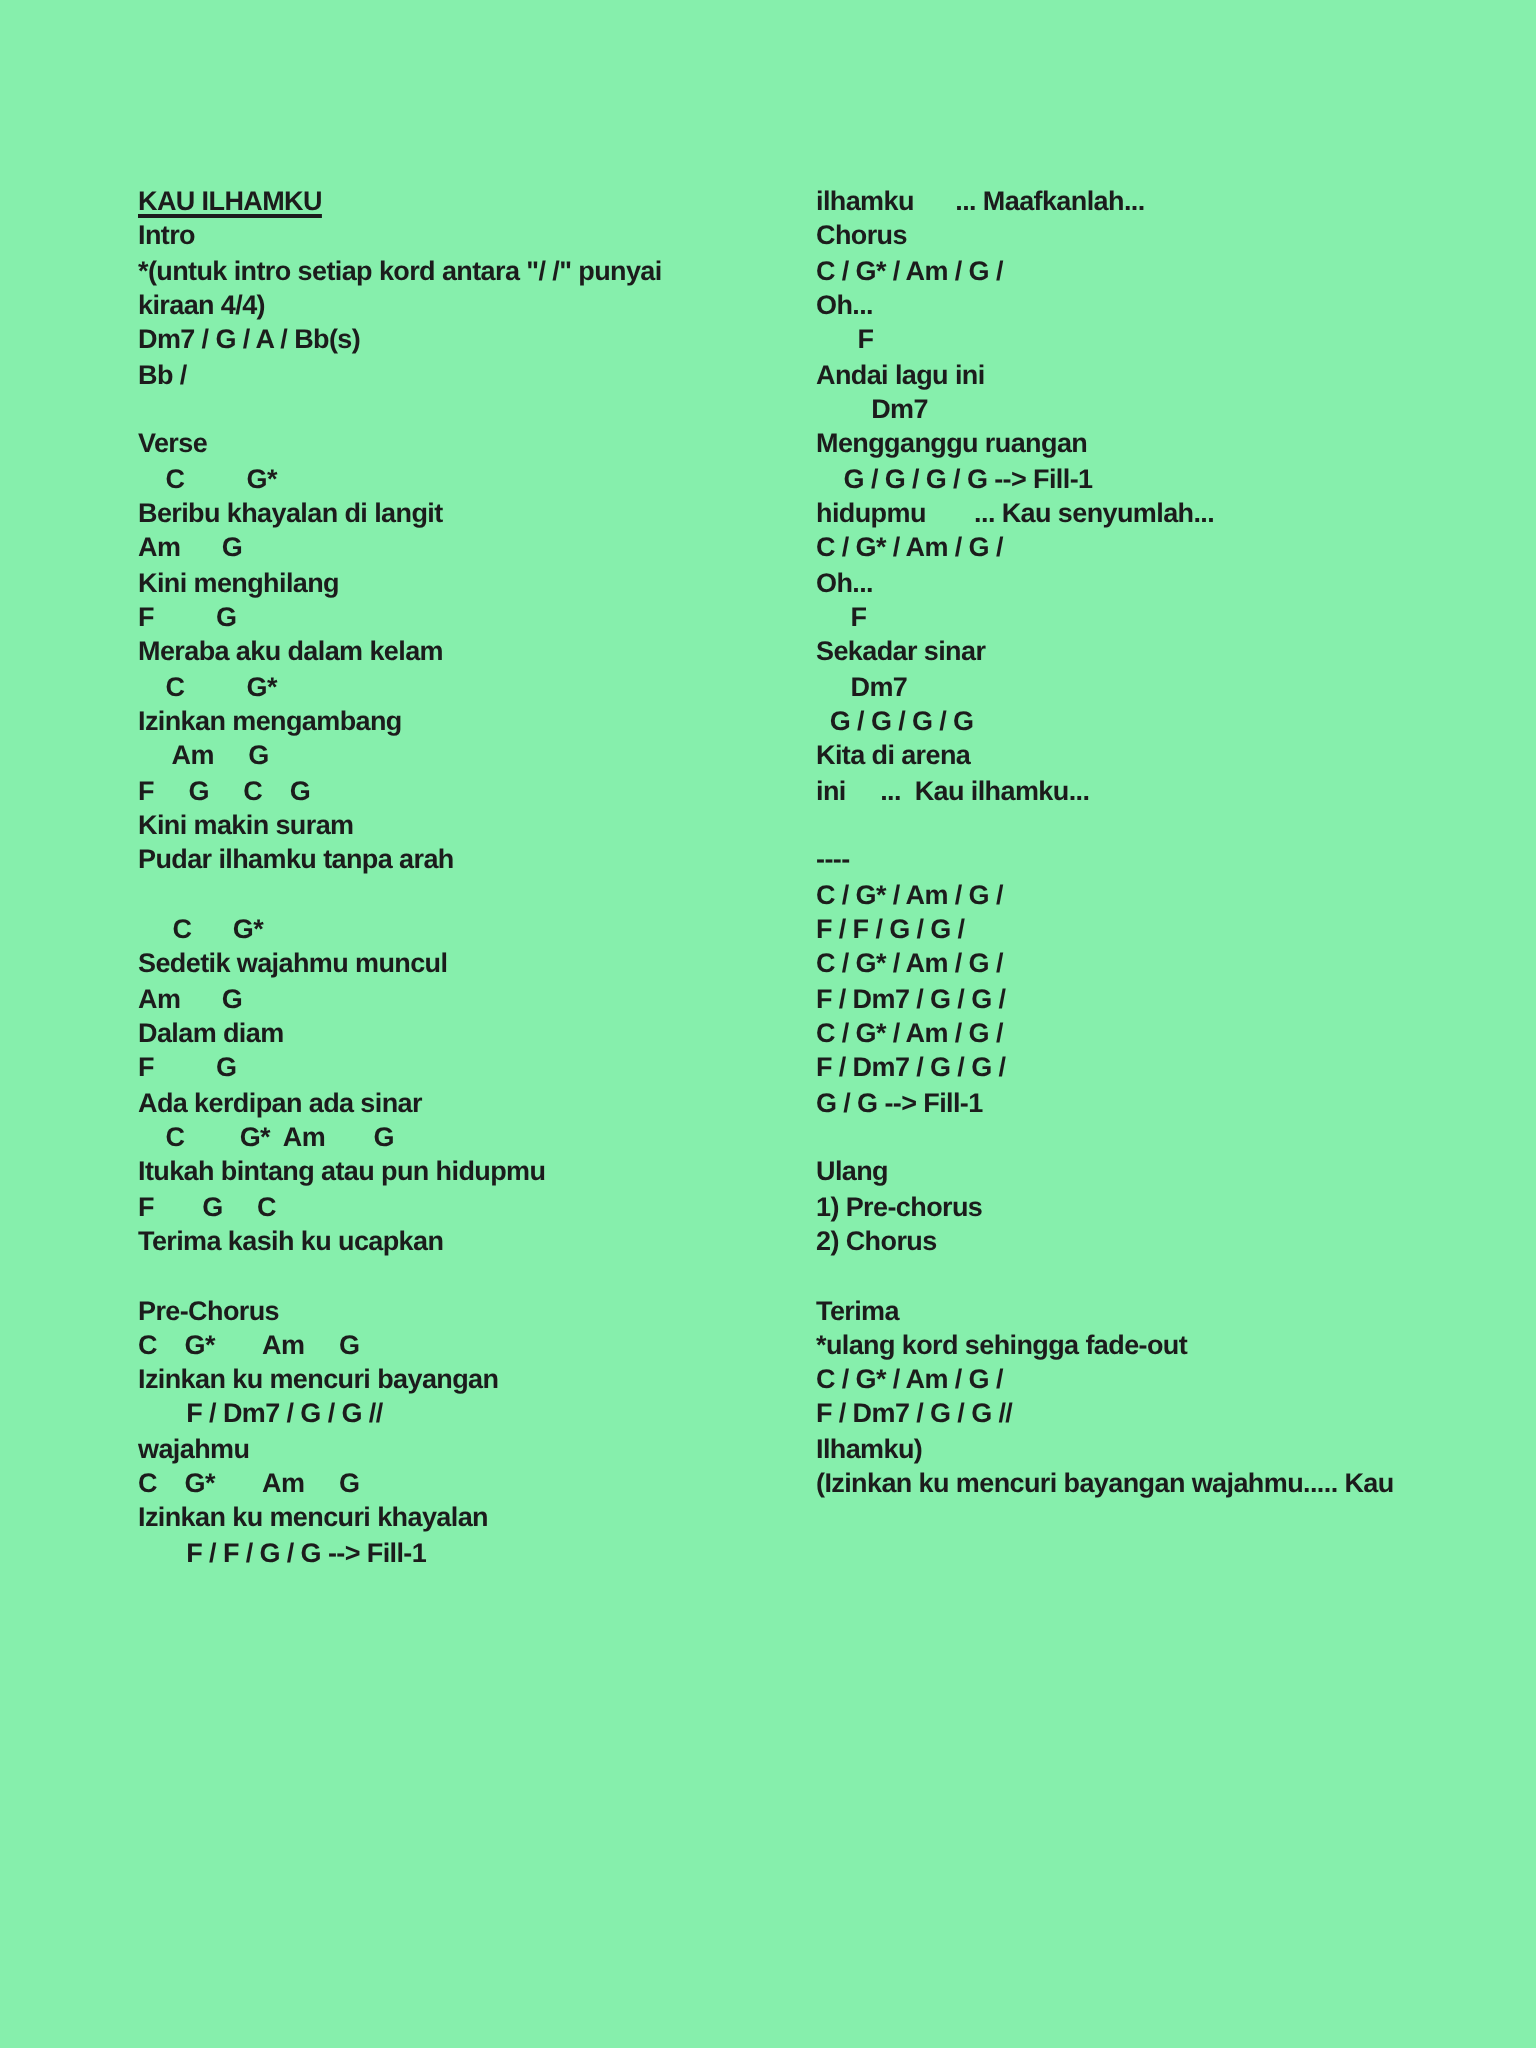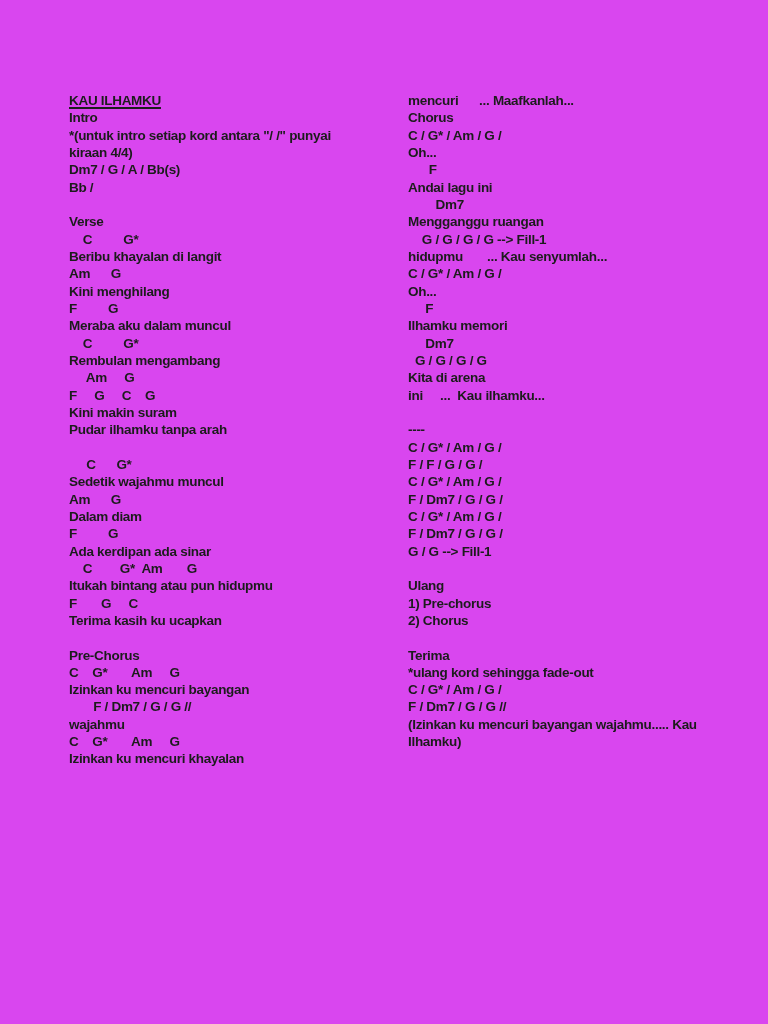--- a/index.html
+++ b/index.html
@@ -4,21 +4,21 @@
 <style>
   html, body {
     margin: 0;
     padding: 0;
     background: #ffffff;
   }
   .page {
     position: relative;
     width: 768px;
     height: 1024px;
-    background: #d946ef;
+    background: #86efac;
     overflow: hidden;
     font-family: "Liberation Sans", sans-serif;
     font-weight: 600;
     font-size: 13.5px;
     color: #1c1c1c;
     letter-spacing: -0.3px;
   }
   .col {
     position: absolute;
     top: 92px;
@@ -48,23 +48,23 @@
       <div class="line">kiraan 4/4)</div>
       <div class="line">Dm7 / G / A / Bb(s)</div>
       <div class="line">Bb /</div>
       <div class="line"></div>
       <div class="line">Verse</div>
       <div class="line">    C         G*</div>
       <div class="line">Beribu khayalan di langit</div>
       <div class="line">Am      G</div>
       <div class="line">Kini menghilang</div>
       <div class="line">F         G</div>
-      <div class="line">Meraba aku dalam muncul</div>
+      <div class="line">Meraba aku dalam kelam</div>
       <div class="line">    C         G*</div>
-      <div class="line">Rembulan mengambang</div>
+      <div class="line">Izinkan mengambang</div>
       <div class="line">     Am     G</div>
       <div class="line">F     G     C    G</div>
       <div class="line">Kini makin suram</div>
       <div class="line">Pudar ilhamku tanpa arah</div>
       <div class="line"></div>
       <div class="line">     C      G*</div>
       <div class="line">Sedetik wajahmu muncul</div>
       <div class="line">Am      G</div>
       <div class="line">Dalam diam</div>
       <div class="line">F         G</div>
@@ -74,36 +74,37 @@
       <div class="line">F       G     C</div>
       <div class="line">Terima kasih ku ucapkan</div>
       <div class="line"></div>
       <div class="line">Pre-Chorus</div>
       <div class="line">C    G*       Am     G</div>
       <div class="line">Izinkan ku mencuri bayangan</div>
       <div class="line">       F / Dm7 / G / G //</div>
       <div class="line">wajahmu</div>
       <div class="line">C    G*       Am     G</div>
       <div class="line">Izinkan ku mencuri khayalan</div>
+      <div class="line">       F / F / G / G --&gt; Fill-1</div>
     </div>
   <div class="col col-right">
-      <div class="line">mencuri      ... Maafkanlah...</div>
+      <div class="line">ilhamku      ... Maafkanlah...</div>
       <div class="line">Chorus</div>
       <div class="line">C / G* / Am / G /</div>
       <div class="line">Oh...</div>
       <div class="line">      F</div>
       <div class="line">Andai lagu ini</div>
       <div class="line">        Dm7</div>
       <div class="line">Mengganggu ruangan</div>
       <div class="line">    G / G / G / G --&gt; Fill-1</div>
       <div class="line">hidupmu       ... Kau senyumlah...</div>
       <div class="line">C / G* / Am / G /</div>
       <div class="line">Oh...</div>
       <div class="line">     F</div>
-      <div class="line">Ilhamku memori</div>
+      <div class="line">Sekadar sinar</div>
       <div class="line">     Dm7</div>
       <div class="line">  G / G / G / G</div>
       <div class="line">Kita di arena</div>
       <div class="line">ini     ...  Kau ilhamku...</div>
       <div class="line"></div>
       <div class="line">----</div>
       <div class="line">C / G* / Am / G /</div>
       <div class="line">F / F / G / G /</div>
       <div class="line">C / G* / Am / G /</div>
       <div class="line">F / Dm7 / G / G /</div>
@@ -112,16 +113,16 @@
       <div class="line">G / G --&gt; Fill-1</div>
       <div class="line"></div>
       <div class="line">Ulang</div>
       <div class="line">1) Pre-chorus</div>
       <div class="line">2) Chorus</div>
       <div class="line"></div>
       <div class="line">Terima</div>
       <div class="line">*ulang kord sehingga fade-out</div>
       <div class="line">C / G* / Am / G /</div>
       <div class="line">F / Dm7 / G / G //</div>
+      <div class="line">Ilhamku)</div>
       <div class="line">(Izinkan ku mencuri bayangan wajahmu..... Kau</div>
-      <div class="line">Ilhamku)</div>
     </div>
 </div>
 
 </body></html>

